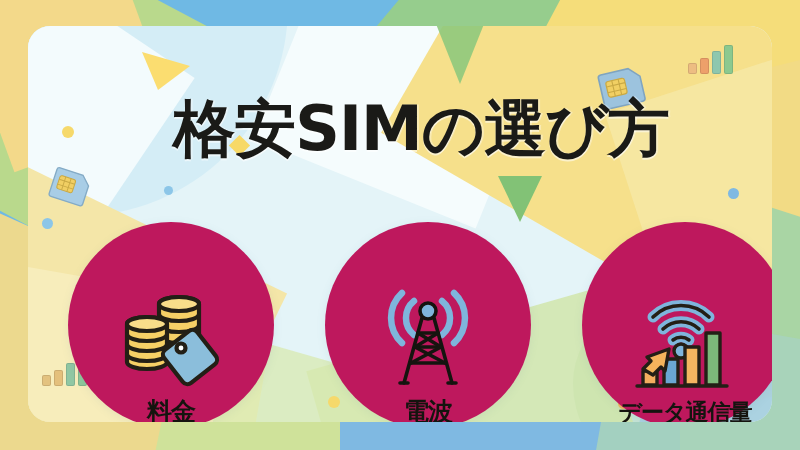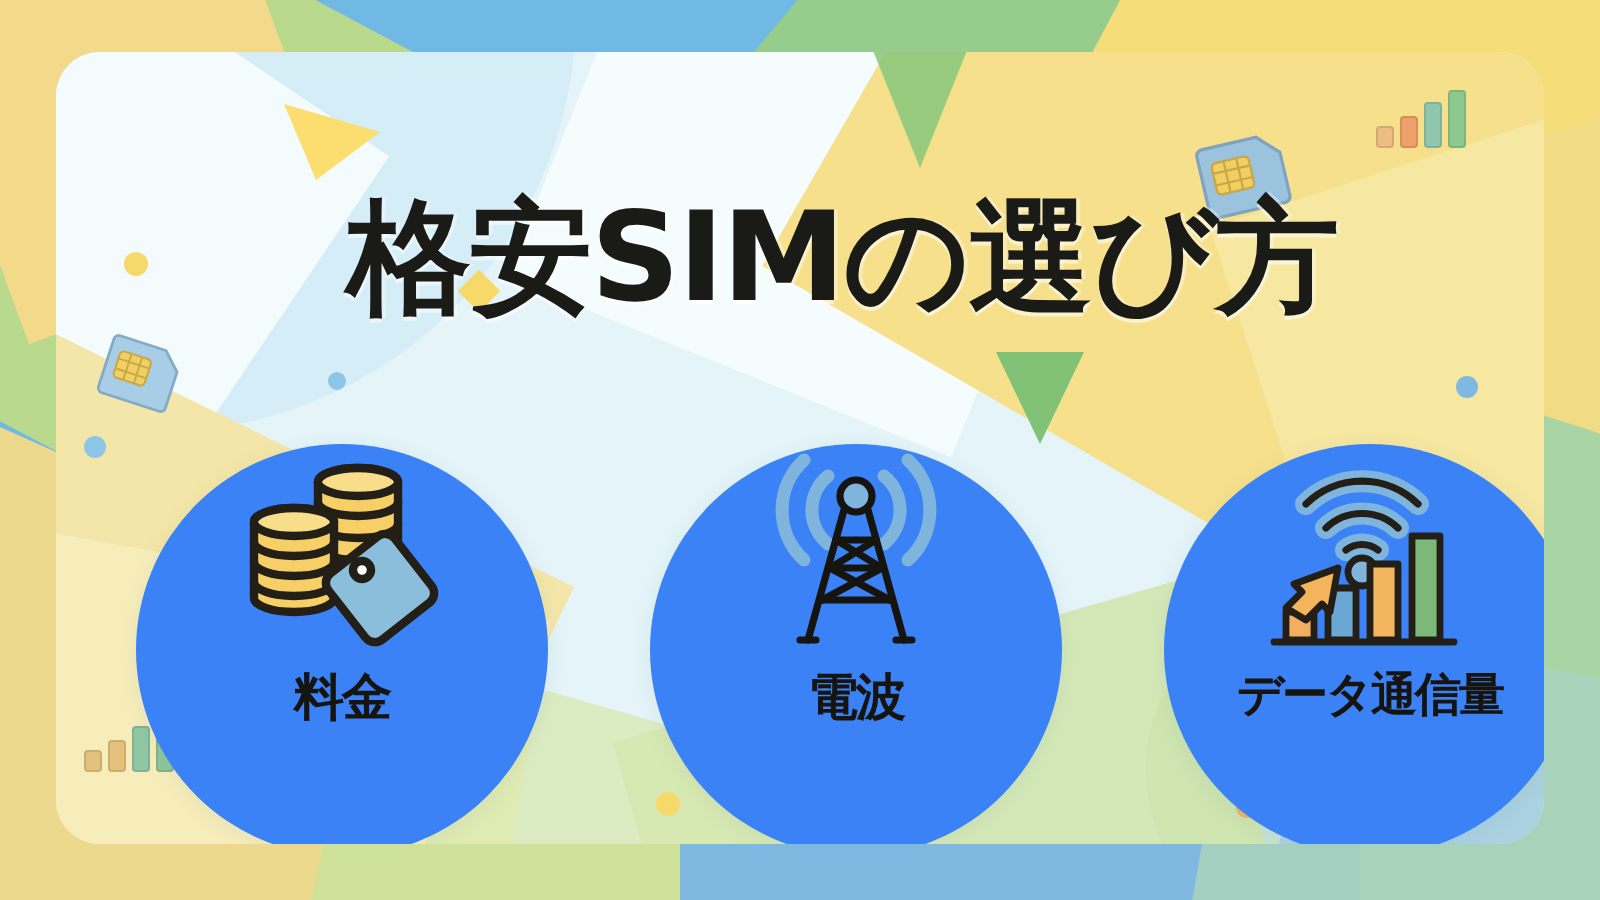--- a/index.html
+++ b/index.html
@@ -236,26 +236,26 @@
     top: 196px;
     width: 720px;
     display: flex;
     justify-content: space-between;
   }
   .feature {
     position: relative;
     width: 206px;
     height: 206px;
     border-radius: 50%;
-    background: #3b82f6;
+    background: #be185d;
     box-shadow: 0 2px 10px rgba(90,130,150,.10);
     display: flex;
     flex-direction: column;
     align-items: center;
-    justify-content: flex-start;
+    justify-content: flex-end;
   }
   .feature-icon {
     height: 106px;
     display: flex;
     align-items: center;
     justify-content: center;
   }
   .feature-label {
     margin-top: 4px;
     font-family: "DejaVu Sans", "Liberation Sans", sans-serif;

